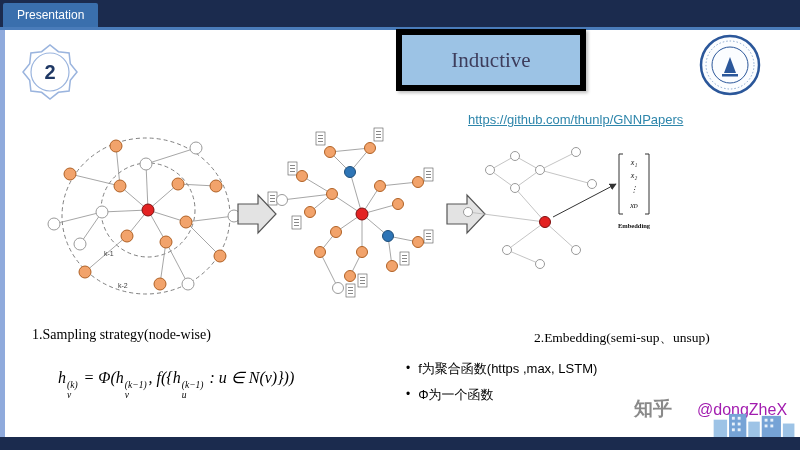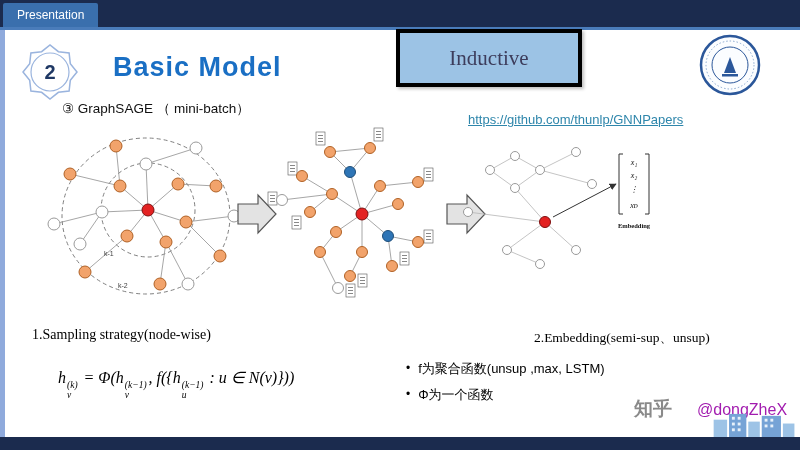--- a/index.html
+++ b/index.html
@@ -13,21 +13,21 @@
   .accent-line{position:absolute;left:0;top:27px;width:800px;height:3px;background:#4a7cba;}
   .edge{position:absolute;top:30px;bottom:13px;width:5px;background:#8faadc;}
   .edge-left{left:0;} .edge-right{right:0;}
   .bottom-bar{position:absolute;left:0;bottom:0;width:800px;height:13px;background:#1b2b4e;}
 
   
   .badge{position:absolute;left:20px;top:42px;width:60px;height:60px;}
   .badge text{font-family:"Liberation Sans",sans-serif;font-weight:bold;font-size:20px;fill:#1f3864;}
   .title{position:absolute;left:113px;top:52px;font-size:27px;font-weight:600;color:#1a6fc4;letter-spacing:1px;}
   .inductive{position:absolute;left:396px;top:29px;width:178px;height:50px;background:#9cc3e5;
-             border:4px solid #000000;box-shadow:2px 2px 3px rgba(0,0,0,.25);
+             border:6px solid #000000;box-shadow:2px 2px 3px rgba(0,0,0,.25);
              display:flex;align-items:center;justify-content:center;}
   .inductive span{font-family:"Liberation Serif",serif;font-size:21px;color:#3d3d5c;}
   .logo{position:absolute;left:698px;top:33px;width:64px;height:64px;}
   .method{position:absolute;left:62px;top:100px;font-size:13.5px;color:#101010;}
   .link{position:absolute;left:468px;top:112px;font-size:13px;color:#2e86ab;text-decoration:underline;cursor:pointer;}
 
   
   .diagrams{position:absolute;left:20px;top:124px;width:680px;height:192px;}
   .dash{fill:none;stroke:#7f7f7f;stroke-width:1;stroke-dasharray:4 3;}
   .edges line{stroke:#8f8f8f;stroke-width:0.8;}
@@ -77,35 +77,33 @@
   <div class="accent-line"></div>
   <div class="edge edge-left"></div>
   <div class="edge edge-right"></div>
 
   <svg class="badge" viewBox="0 0 60 60">
     <polygon points="57,30 50.3,38.4 49.1,49.1 38.4,50.3 30,57 21.6,50.3 10.9,49.1 9.7,38.4 3,30 9.7,21.6 10.9,10.9 21.6,9.7 30,3 38.4,9.7 49.1,10.9 50.3,21.6" fill="#ffffff" stroke="#9ab4de" stroke-width="1.5"></polygon>
     <circle cx="30" cy="30" r="19" fill="#ffffff" stroke="#9ab4de" stroke-width="1.2"></circle>
     <text x="30" y="37" text-anchor="middle">2</text>
   </svg>
 
-  <div class="title">Basic Model</div>
 
   <div class="inductive">
     <span>Inductive</span>
   </div>
 
   <svg class="logo" viewBox="0 0 64 64">
     <circle cx="32" cy="32" r="29" fill="#fbfdff" stroke="#2b579a" stroke-width="2.5"></circle>
     <circle cx="32" cy="32" r="24" fill="none" stroke="#6f94c4" stroke-width="0.8" stroke-dasharray="1.5 2"></circle>
     <circle cx="32" cy="32" r="18" fill="none" stroke="#2b579a" stroke-width="1"></circle>
     <path d="M26,40 l6,-16 l6,16 z" fill="#2b579a"></path>
     <rect x="24" y="41" width="16" height="2.5" fill="#2b579a"></rect>
   </svg>
 
-  <div class="method">③ GraphSAGE （ mini-batch）</div>
 
   <a class="link">https://github.com/thunlp/GNNPapers</a>
 
   <svg class="diagrams" viewBox="0 0 680 192">
     <defs>
       <marker id="ah" viewBox="0 0 10 10" refX="9" refY="5" markerWidth="7" markerHeight="7" orient="auto-start-reverse">
         <path d="M0,0 L10,5 L0,10 z" fill="#333"></path>
       </marker>
       <g id="vec">
         <rect width="9" height="13" fill="#fff" stroke="#555" stroke-width="0.6"></rect>
@@ -266,21 +264,21 @@
         <span class="sb">v</span>
       </span><span>, f({</span><span>h</span><span class="ss">
         <span class="sp">(k−1)</span>
         <span class="sb">u</span>
       </span><span> : u ∈ N(v)}))</span>
   </div>
 
   <div class="bullets">
     <div class="bullet">
       <span class="dot">•</span>
-      <span>f为聚合函数(unsup ,max, LSTM)</span>
+      <span>f为聚合函数(https ,max, LSTM)</span>
     </div>
     <div class="bullet">
       <span class="dot">•</span>
       <span>Φ为一个函数</span>
     </div>
   </div>
 
   <div class="watermark">
     <span class="wm-brand">知乎</span>
     <span class="wm-handle">@dongZheX</span>

